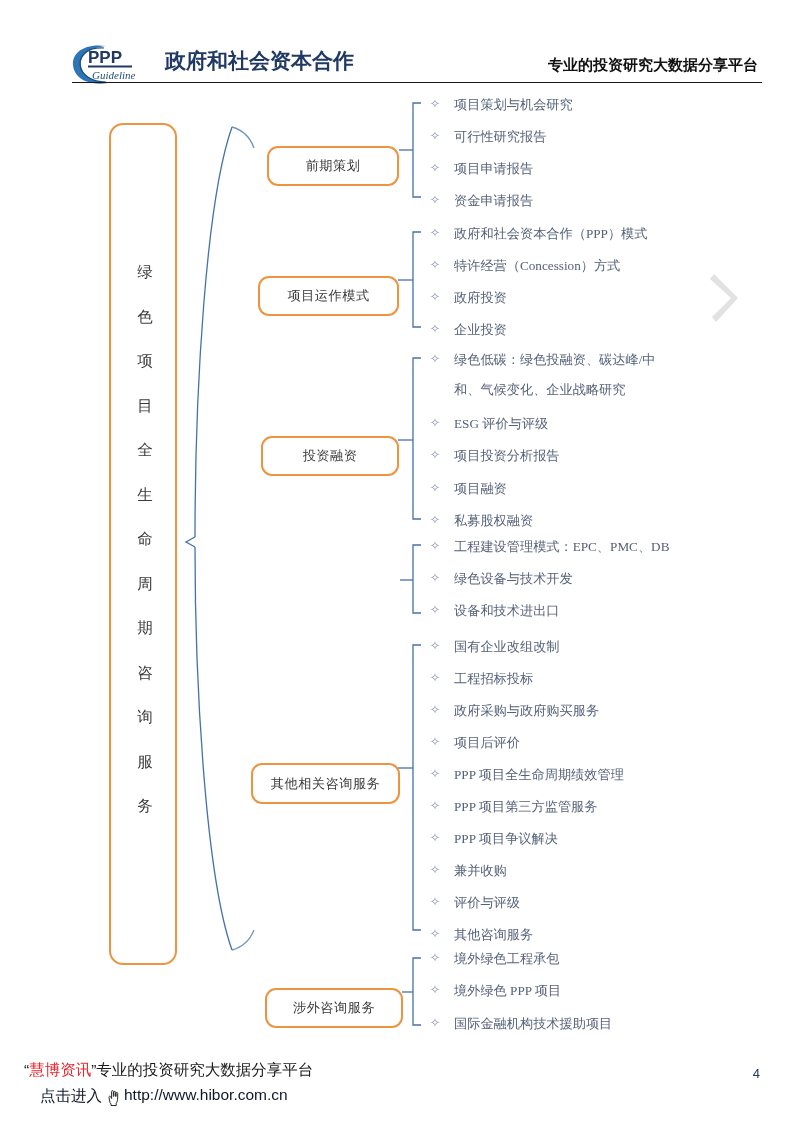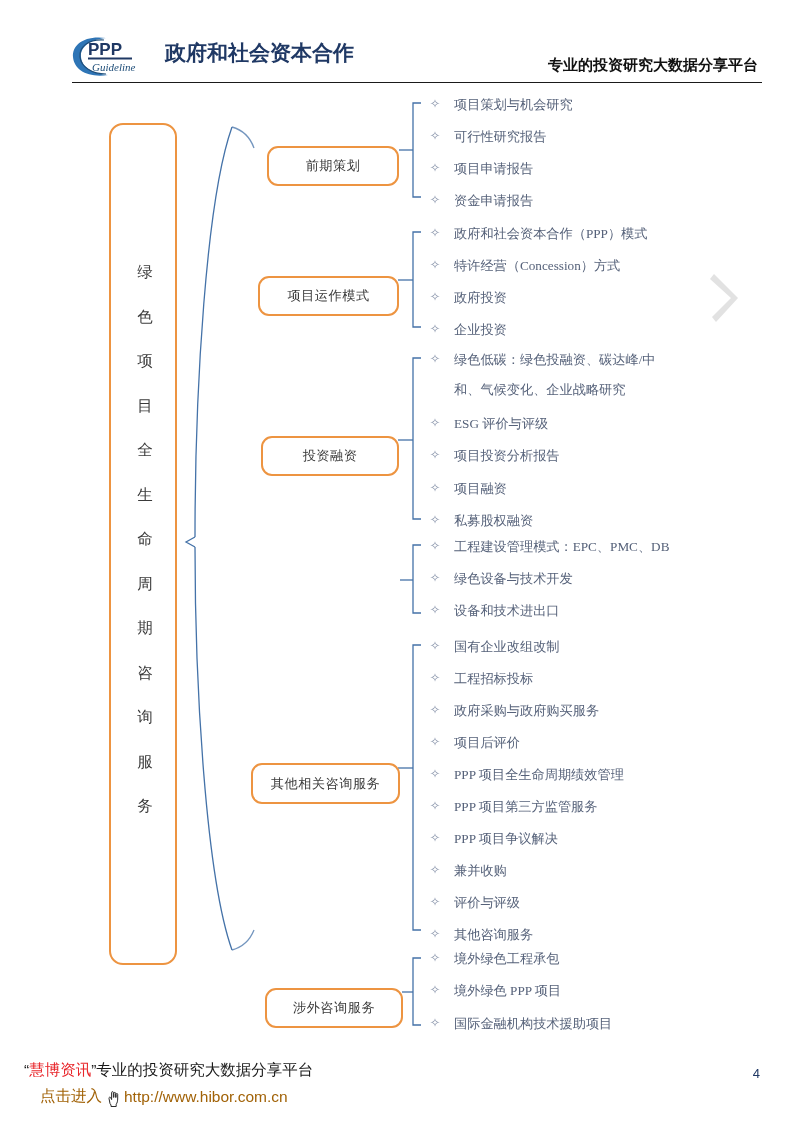--- a/index.html
+++ b/index.html
@@ -8,21 +8,21 @@
     background:#ffffff;
     font-family:"Liberation Serif","DejaVu Serif",serif;
     color:#3d3d3d;
     position:relative;
     overflow:hidden;
   }
   .page{position:absolute;left:0;top:0;width:793px;height:1122px;}
 
   
   .header{position:absolute;left:0;top:0;width:793px;height:90px;}
-  .logo-wrap{position:absolute;left:70px;top:33px;width:180px;height:46px;}
+  .logo-wrap{position:absolute;left:70px;top:41px;width:180px;height:46px;}
   .logo-svg{position:absolute;left:0;top:0;}
   .logo-cn{
     position:absolute;left:95px;top:6px;
     font-family:"Liberation Sans","DejaVu Sans",sans-serif;
     font-weight:bold;font-size:21px;letter-spacing:0px;
     color:#1f3864;white-space:nowrap;
   }
   .header-right{
     position:absolute;right:35px;top:56px;
     font-family:"Liberation Sans","DejaVu Sans",sans-serif;
@@ -82,22 +82,22 @@
   .footer{position:absolute;left:0;top:1052px;width:793px;height:70px;}
   .f-line1{
     position:absolute;left:24px;top:8px;
     font-family:"Liberation Sans","DejaVu Sans",sans-serif;
     font-size:15.5px;color:#1a1a1a;white-space:nowrap;
   }
   .f-brand{color:#e8252a;}
   .f-line2{
     position:absolute;left:40px;top:34px;
     font-family:"Liberation Sans","DejaVu Sans",sans-serif;
-    font-size:15.5px;color:#a16207;white-space:nowrap;
-    display:flex;align-items:center;
+    font-size:15.5px;color:#0f172a;white-space:nowrap;
+    display:flex;
   }
   .f-hand{display:inline-block;width:20px;height:20px;position:relative;top:2px;margin:0 1px;}
   .page-num{
     position:absolute;right:33px;top:14px;
     font-family:"Liberation Sans","DejaVu Sans",sans-serif;
     font-size:13px;color:#1f3864;
   }
 </style>
 </head>
 <body>

